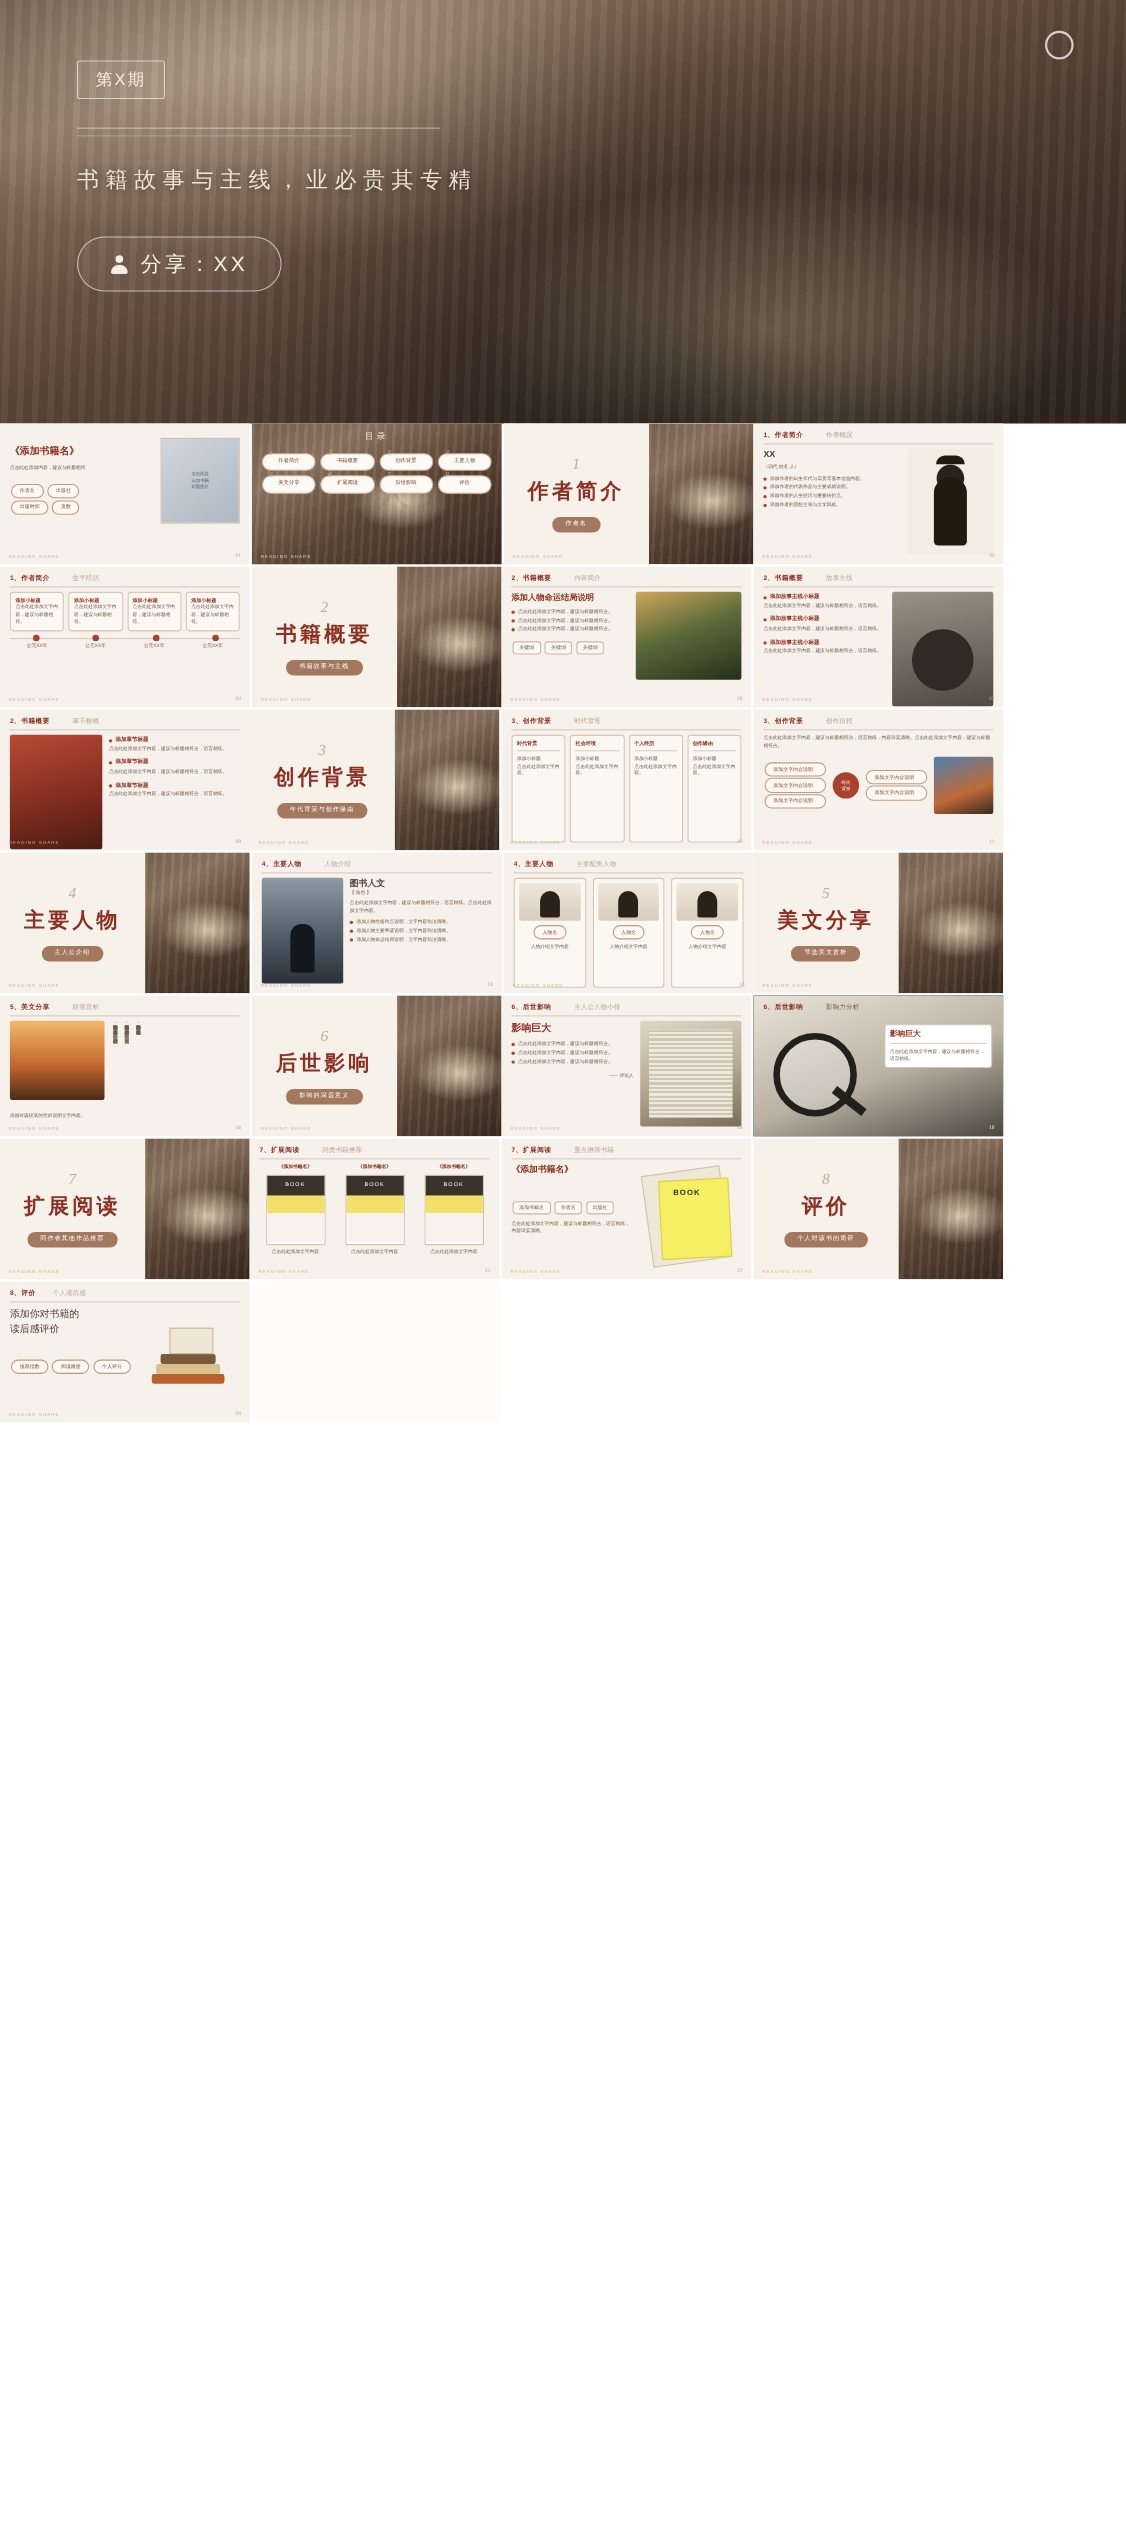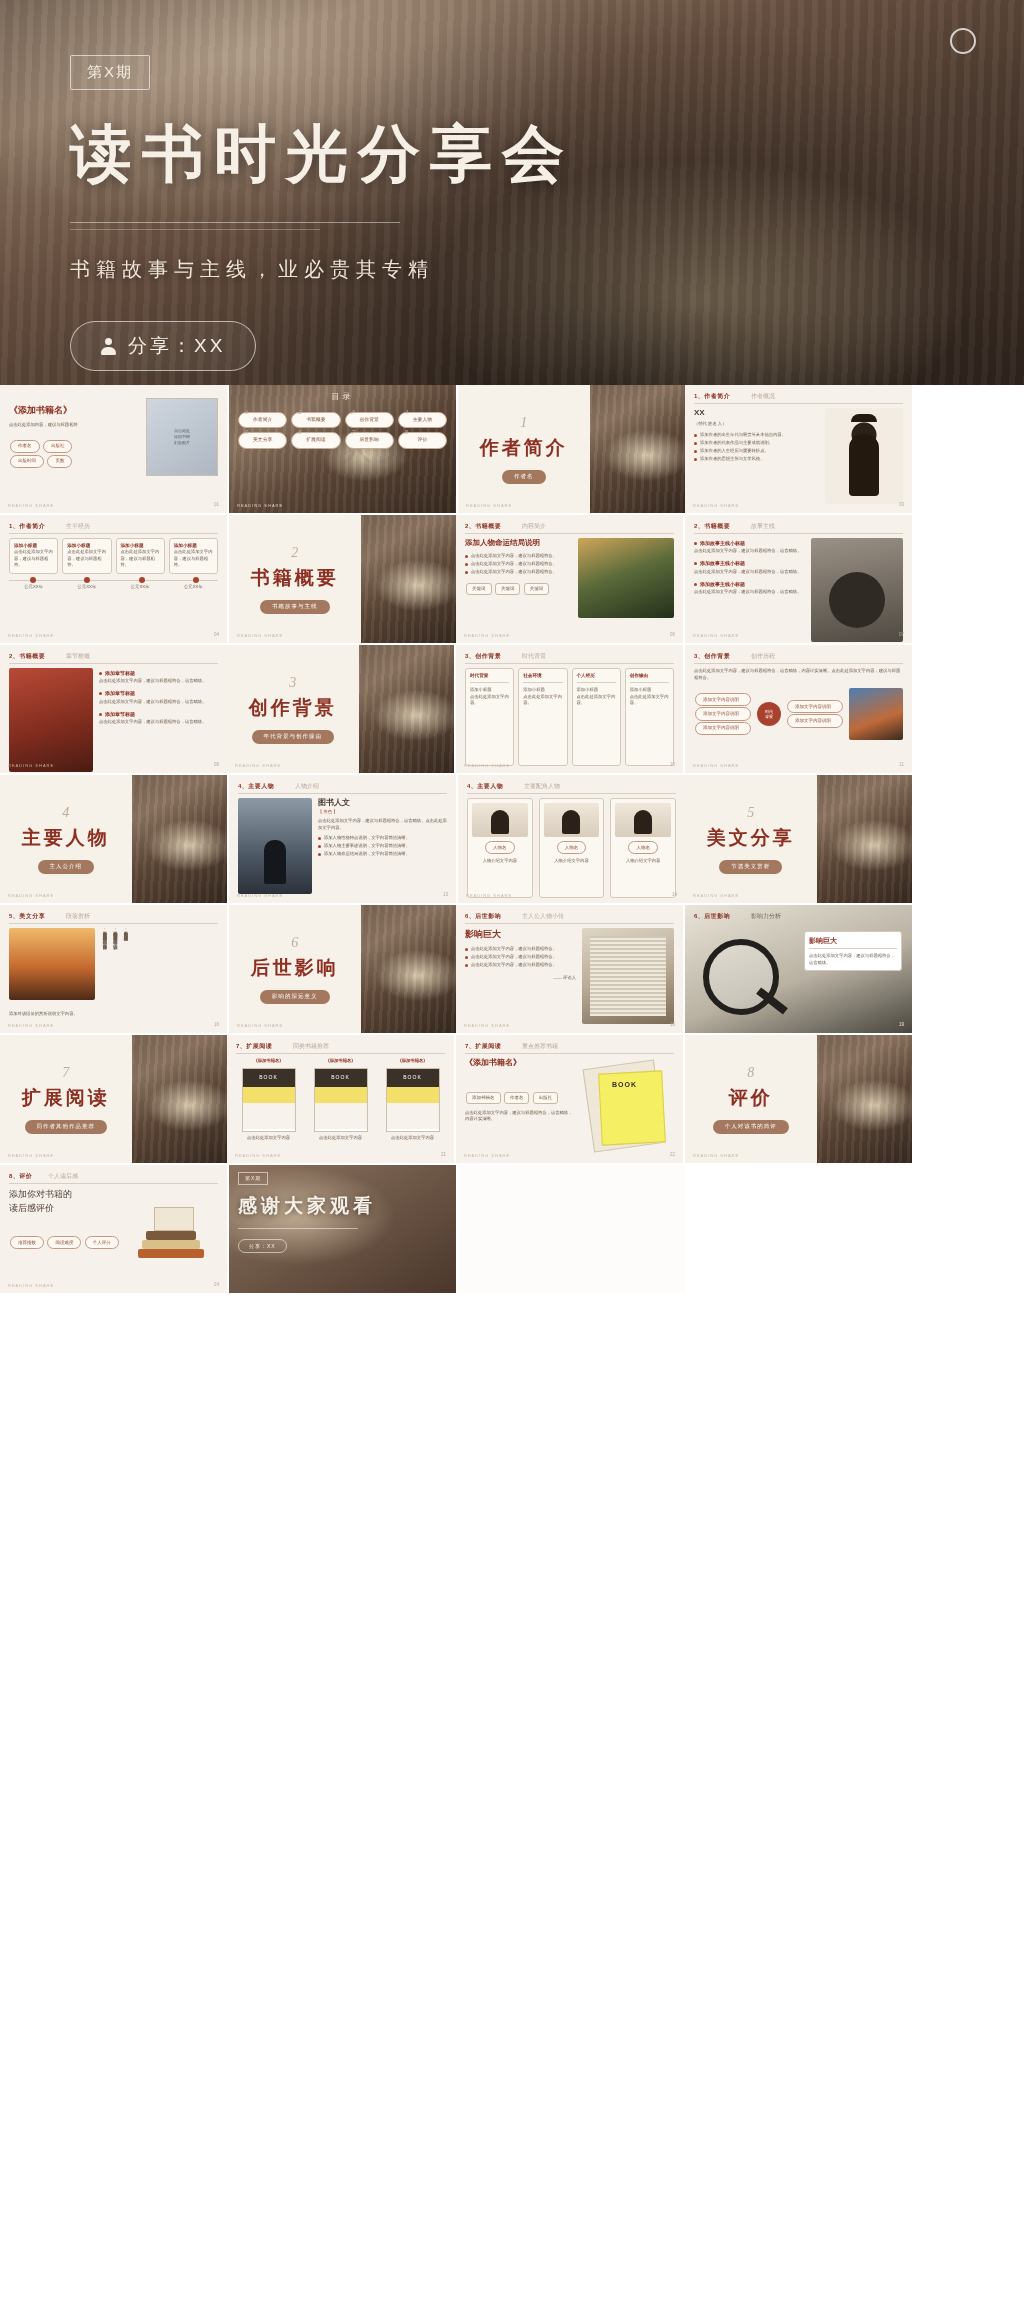--- a/index.html
+++ b/index.html
@@ -164,21 +164,20 @@
 </style>
 </head>
 <body>
 
 <div class="page">
 
   <div class="hero">
     <div class="hero-ring"></div>
     <div class="hero-inner">
       <div class="issue-badge">第X期</div>
-      <div class="hero-title">读书时光分享会</div>
       <div class="hero-rule"></div>
       <div class="hero-rule second"></div>
       <div class="hero-sub">书籍故事与主线，业必贵其专精</div>
       <div class="hero-presenter">
         <span class="person-icon"></span>
         <span>分享：XX</span>
       </div>
     </div>
   </div>
 
@@ -775,25 +774,17 @@
             <div style="position:absolute;left:10px;bottom:15px;width:58px;height:9px;background:#d9c08a;border-radius:2px;"></div>
             <div style="position:absolute;left:14px;bottom:24px;width:50px;height:9px;background:#7a5a3a;border-radius:2px;"></div>
             <div style="position:absolute;left:22px;bottom:33px;width:38px;height:22px;background:#efe6d4;border:1px solid #c9b89c;"></div>
           </div>
         </div>
       </div>
       <div class="footer-mark">READING SHARE</div>
       <div class="pagenum">24</div>
     </div>
 
-    <div class="slide thanks">
-      <div class="s-pad">
-        <div class="thanks-badge">第X期</div>
-        <div class="thanks-title">感谢大家观看</div>
-        <div class="thanks-line"></div>
-        <div class="thanks-pill">分享：XX</div>
-      </div>
-    </div>
 
     <div class="slide blank"></div>
 
   </div>
 </div>
 
 </body></html>

